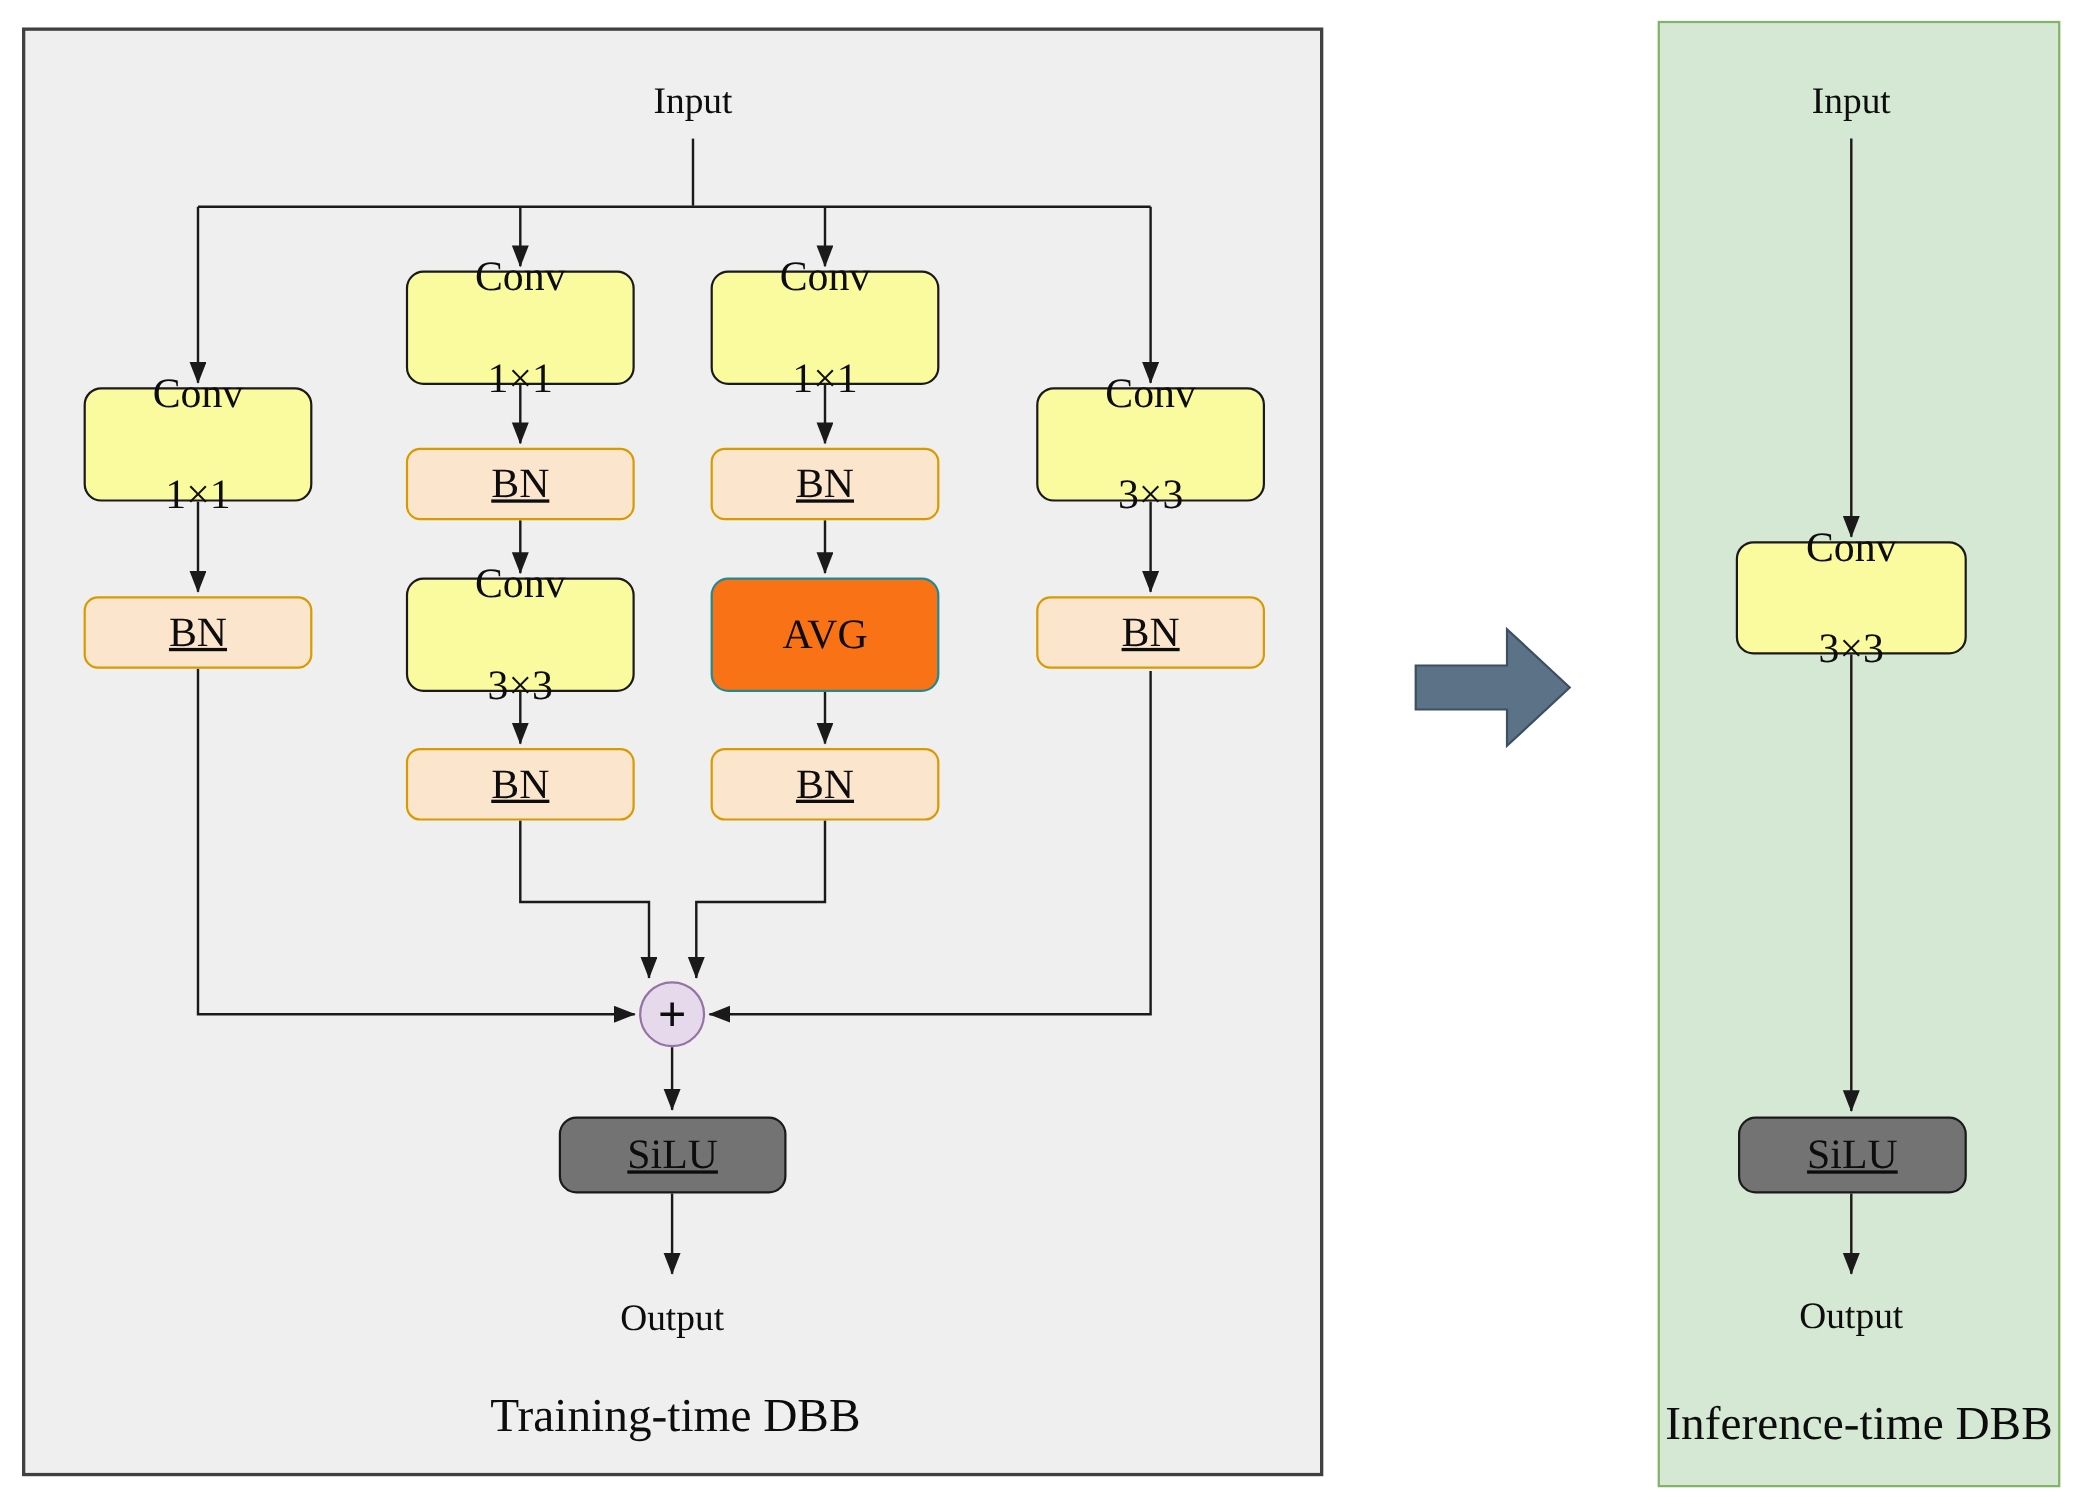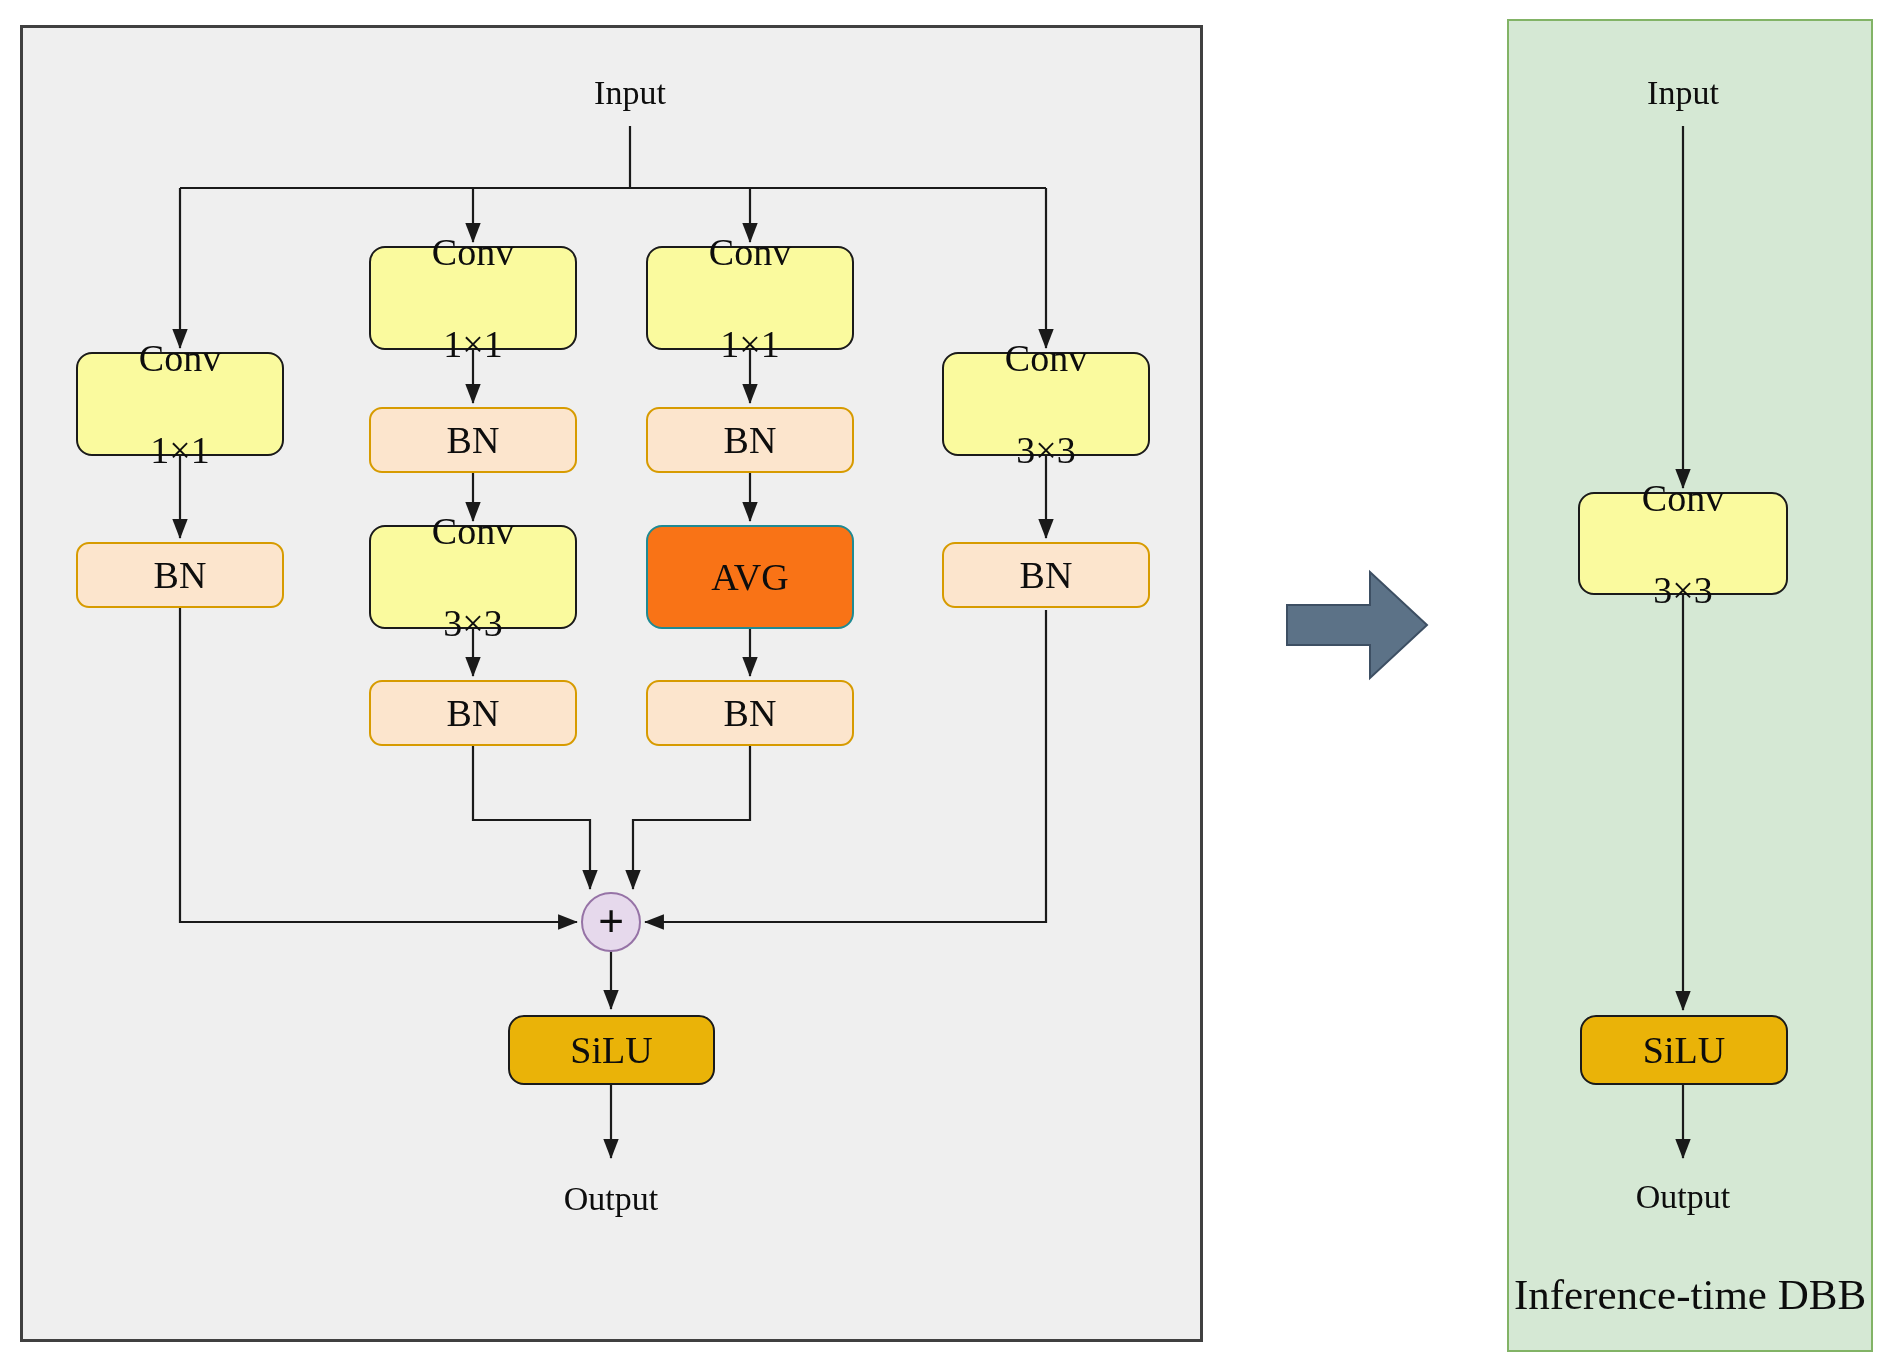--- a/index.html
+++ b/index.html
@@ -11,23 +11,23 @@
   .panel-left{left:20px;top:25px;width:1183px;height:1317px;background:#efefef;border:3px solid #404040;}
   .panel-right{left:1507px;top:19px;width:366px;height:1333px;background:#d5e8d4;border:2px solid #82b366;}
   .wires{position:absolute;left:0;top:0;width:1892px;height:1369px;}
   .layer{position:absolute;left:0;top:0;width:100%;height:100%;}
   .node{
     position:absolute;box-sizing:border-box;display:flex;flex-direction:column;
     align-items:center;justify-content:center;text-align:center;
     font-size:38px;line-height:48px;border-radius:16px;
   }
   .conv{width:208px;height:104px;background:#fafa9e;border:2.5px solid #1a1a1a;gap:44px;}
-  .bn{width:208px;height:66px;background:#fce5cd;border:2px solid #d79b00;border-radius:13px;}
+  .bn{width:208px;height:66px;background:#fce5cd;border:2px solid #d79b00;border-radius:13px;text-decoration:underline;}
   .avg{width:208px;height:104px;background:#f97316;border:2.5px solid #1f8a93;}
-  .silu{width:207px;height:70px;background:#eab308;border:2.5px solid #1a1a1a;}
+  .silu{width:207px;height:70px;background:#737373;border:2.5px solid #1a1a1a;text-decoration:underline;}
   .sum{
     position:absolute;width:60px;height:60px;border-radius:50%;
     background:#e6d9ec;border:2.5px solid #9673a6;box-sizing:border-box;
     display:flex;align-items:center;justify-content:center;
     font-size:46px;font-weight:bold;line-height:1;
   }
   .flow-label{position:absolute;width:200px;text-align:center;font-size:34px;}
   .panel-title{position:absolute;width:520px;text-align:center;font-size:43px;}
 </style>
 </head>
@@ -129,20 +129,21 @@
 
     <div class="sum" style="left:581px;top:892px;">
       <span>+</span>
     </div>
 
     <div class="node silu" style="left:508px;top:1015px;">
       <span>SiLU</span>
     </div>
 
     <div class="flow-label" style="left:511px;top:1180px;">Output</div>
+    <div class="panel-title" style="left:354px;top:1263px;">Training-time DBB</div>
   </div>
 
   <div class="layer">
     <div class="flow-label" style="left:1583px;top:74px;">Input</div>
 
     <div class="node conv" style="left:1578px;top:492px;width:210px;height:103px;">
       <span>Conv</span>
       <span>3×3</span>
     </div>
 

